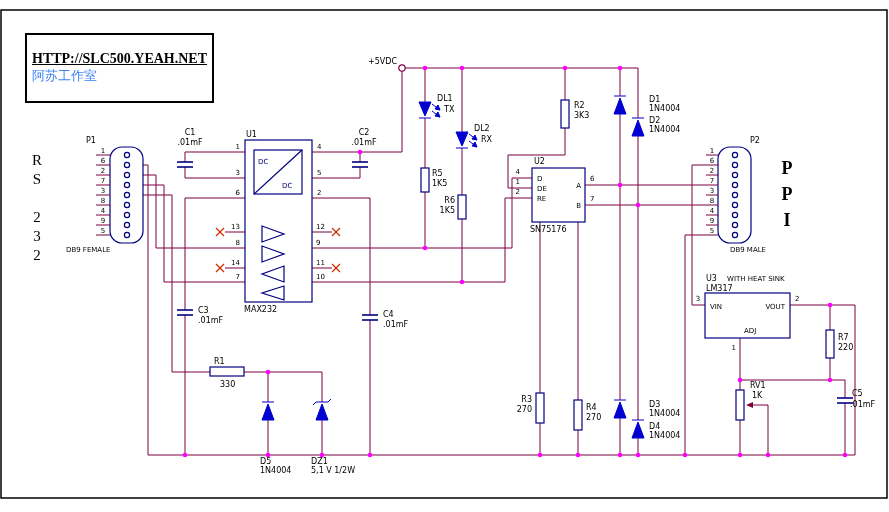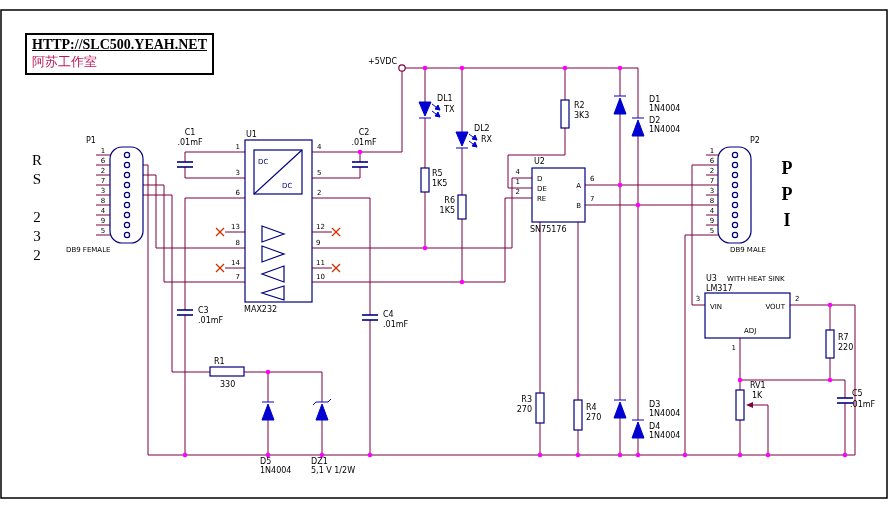--- a/index.html
+++ b/index.html
@@ -1,23 +1,23 @@
 <!DOCTYPE html>
 <html><head>
 <meta charset="utf-8">
 <style>
   html,body{margin:0;padding:0;}
   body{width:889px;height:512px;background:#ffffff;position:relative;overflow:hidden;
        font-family:"DejaVu Sans",sans-serif;}
   svg{position:absolute;left:0;top:0;}
   .titlebox{position:absolute;left:25px;top:33px;display:inline-block;border:2px solid #000;
-            padding:2px 5px;background:#fff;}
+            padding:16px 5px;background:#fff;}
   .t1{font-family:"Liberation Serif",serif;font-weight:bold;font-size:14px;
       text-decoration:underline;white-space:nowrap;color:#000;}
-  .t2{font-family:Liberation Mono, monospace;font-size:13px;color:#be185d;white-space:nowrap;}
+  .t2{font-family:Liberation Mono, monospace;font-size:13px;color:#3b82f6;white-space:nowrap;}
   .vtext{position:absolute;writing-mode:vertical-rl;text-orientation:upright;
          font-family:"Liberation Serif",serif;color:#000;white-space:pre;}
   #rs232{left:28px;top:152px;font-size:15px;letter-spacing:3px;}
   #ppi{left:776px;top:158px;font-size:18px;font-weight:bold;letter-spacing:6px;}
   .w{stroke:#7d0041;stroke-width:1;fill:none;}
   .cmp{stroke:#00007f;stroke-width:1.2;fill:none;}
   .pl{stroke:#00007f;stroke-width:1.6;fill:none;}
   .dio{fill:#0000d0;stroke:#0000d0;stroke-width:1;}
   .dot{fill:#ff00ff;stroke:none;}
   .nc{stroke:#cc3300;stroke-width:1.2;}

